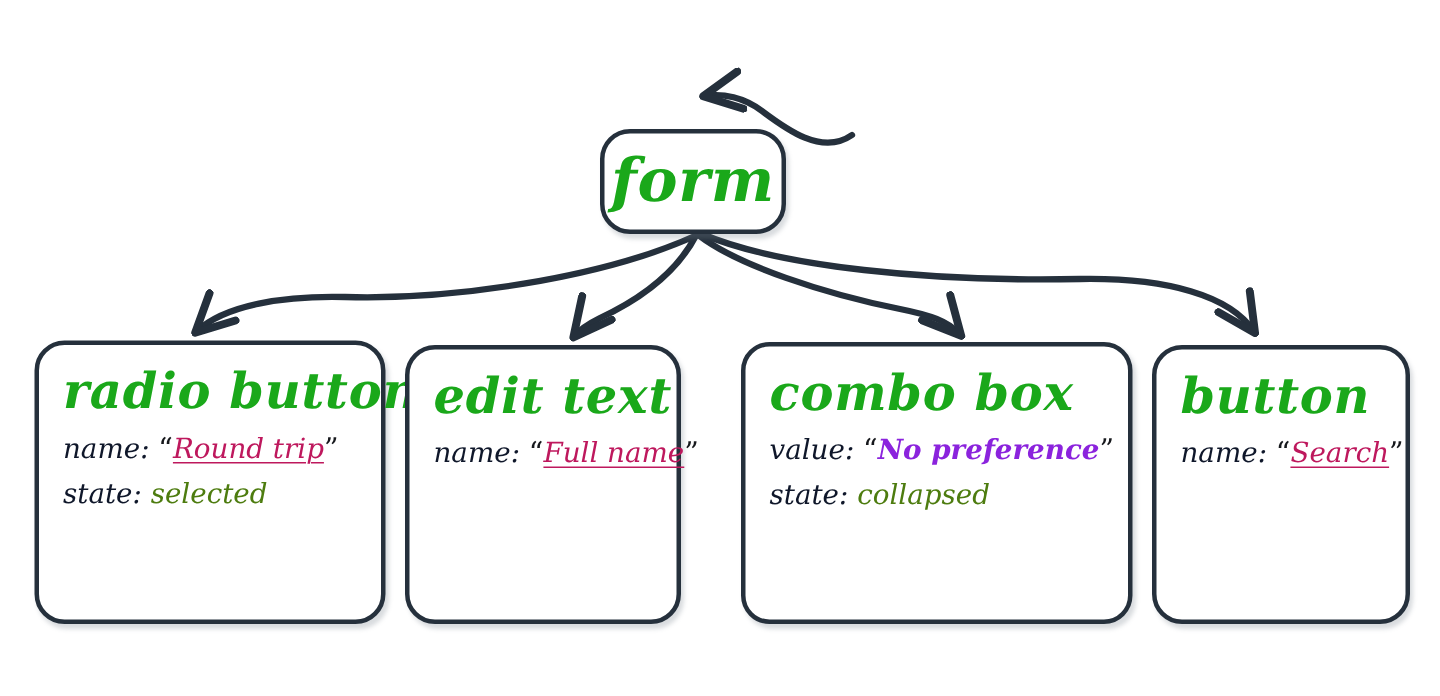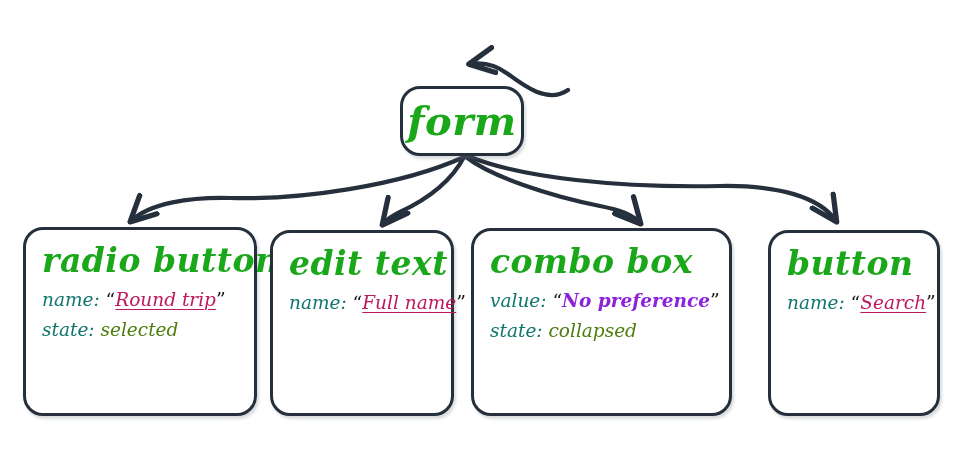--- a/index.html
+++ b/index.html
@@ -59,21 +59,21 @@
   }
   .attr {
     font-family: "DejaVu Serif", serif;
     font-style: italic;
     font-size: 18.5px;
     line-height: 1.62;
     white-space: nowrap;
     margin-left: 2px;
   }
   .attr-key {
-    color: #0f766e;
+    color: #0f172a;
   }
   .quote {
     color: #16181c;
     font-style: normal;
     font-size: 19px;
   }
   .v-name {
     color: #be185d;
     text-decoration: underline;
     text-decoration-thickness: 1.3px;
@@ -84,21 +84,21 @@
   }
   .v-value {
     color: #8b23dd;
     font-weight: bold;
   }
   
   #node-main   { left: 562px; top: 18px;  width: 136px; height: 72px; }
   #node-form   { left: 400px; top: 86px;  width: 124px; height: 70px; }
   #node-radio  { left: 23px;  top: 227px; width: 234px; height: 189px; }
   #node-edit   { left: 270px; top: 230px; width: 184px; height: 186px; }
-  #node-combo  { left: 471px; top: 228px; width: 261px; height: 188px; }
+  #node-combo  { left: 494px; top: 228px; width: 261px; height: 188px; border-radius: 19px; }
   #node-button { left: 768px; top: 230px; width: 172px; height: 186px; }
 </style>
 </head>
 <body>
 
 <div id="canvas">
 
   <svg id="edges" viewBox="0 0 960 464" xmlns="http://www.w3.org/2000/svg">
     <defs>
       <marker id="ah" viewBox="0 0 12 12" refX="10.5" refY="6" markerWidth="7.2" markerHeight="7.2" orient="auto-start-reverse">

